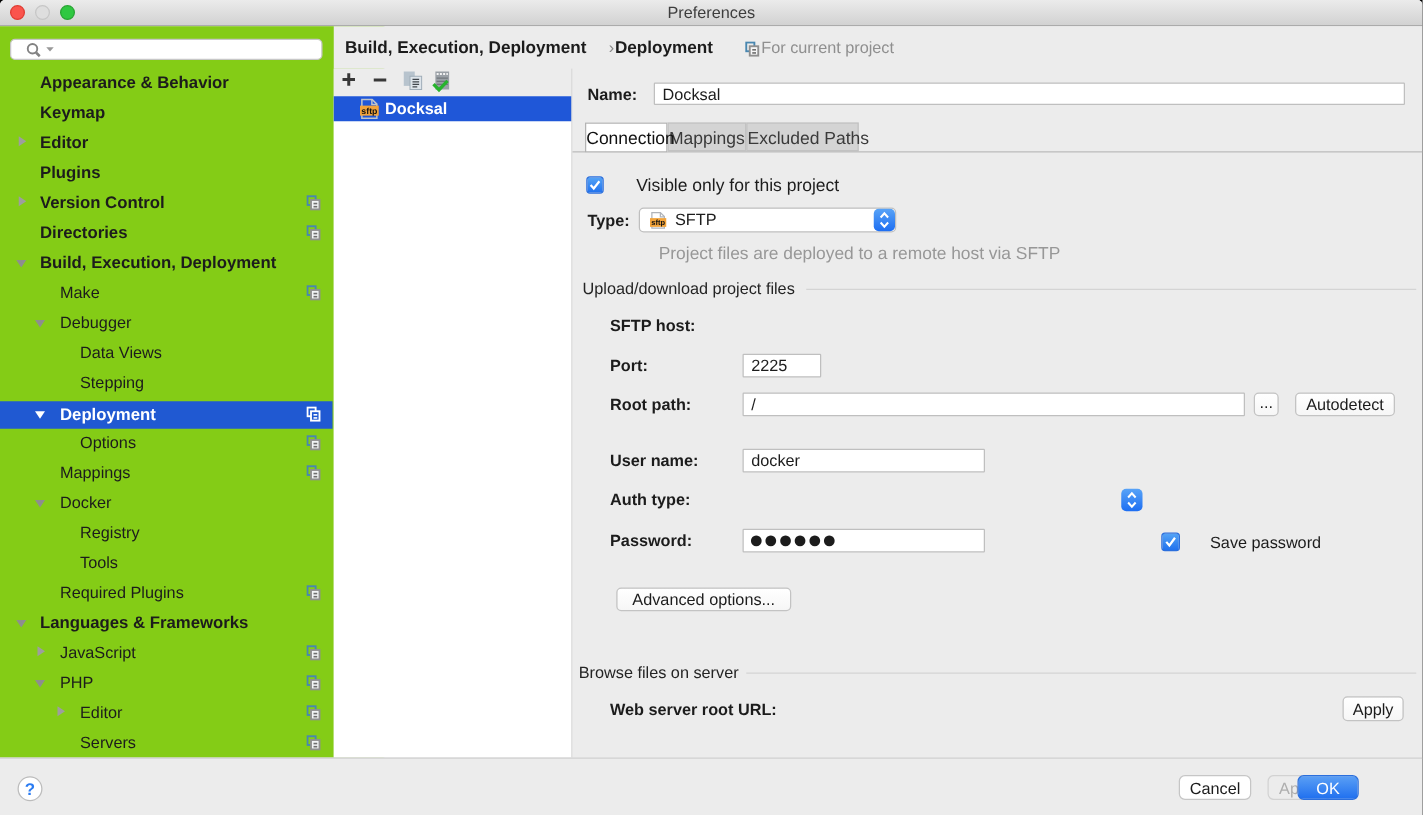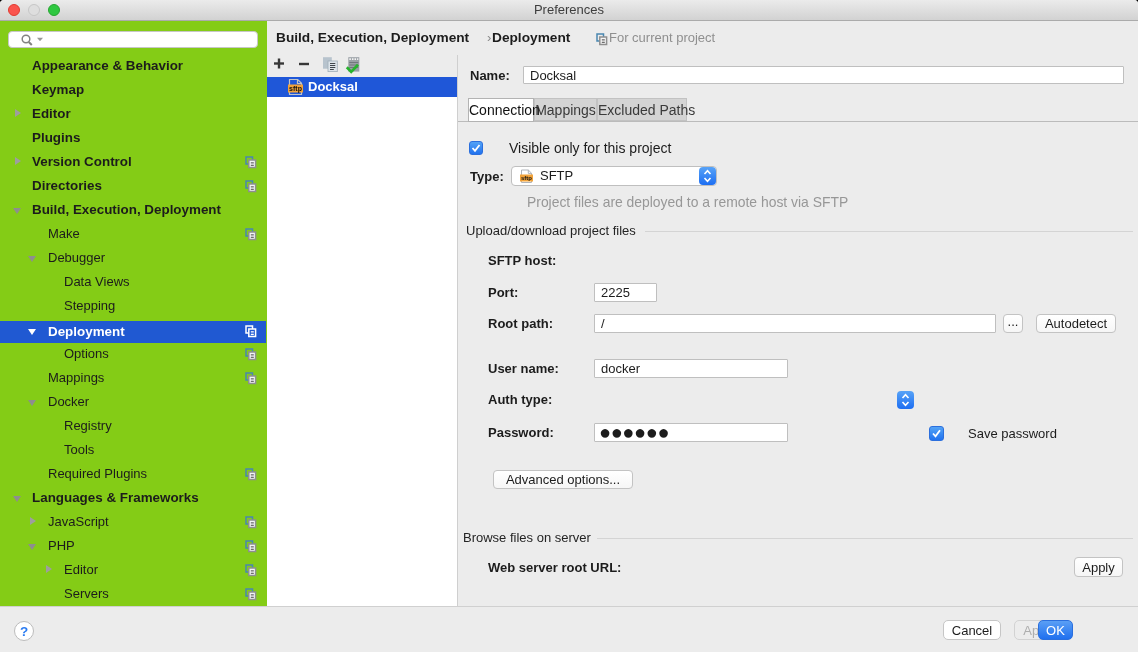--- a/index.html
+++ b/index.html
@@ -76,21 +76,21 @@
 
 #bottombar { position:absolute; left:0; top:606px; width:1138px; height:46px;
   background:#ececec; border-top:1px solid #d0d0d0; }
 #helpbtn { position:absolute; left:14px; top:14px; width:20px; height:20px; border-radius:50%;
   background:#fff; border:1px solid #bcbcbc; color:#2b7cf2; text-align:center;
   line-height:19px; font-size:13.5px; font-weight:bold; }
 .bbtn { position:absolute; top:13px; height:20px; line-height:19px; text-align:center;
   border-radius:5px; font-size:13px; }
 #cancel { left:943px; width:58px; background:#fff; border:1px solid #c6c6c6; }
 #apply  { left:1014px; width:51px; background:#ececec; border:1px solid #d2d2d2; color:#aeaeae; }
-#ok     { left:1038px; width:35px; background:linear-gradient(#5a9ff5,#2070ef);
+#ok     { left:1038px; width:49px; background:linear-gradient(#5a9ff5,#2070ef);
   border:1px solid #2b6fdd; color:#fff; }
 </style>
 </head>
 <body>
 <div id="page">
   <div id="titlebar">
     <div class="title">Preferences</div>
     <span class="tl r"></span>
       <span class="tl y"></span>
       <span class="tl g"></span>

